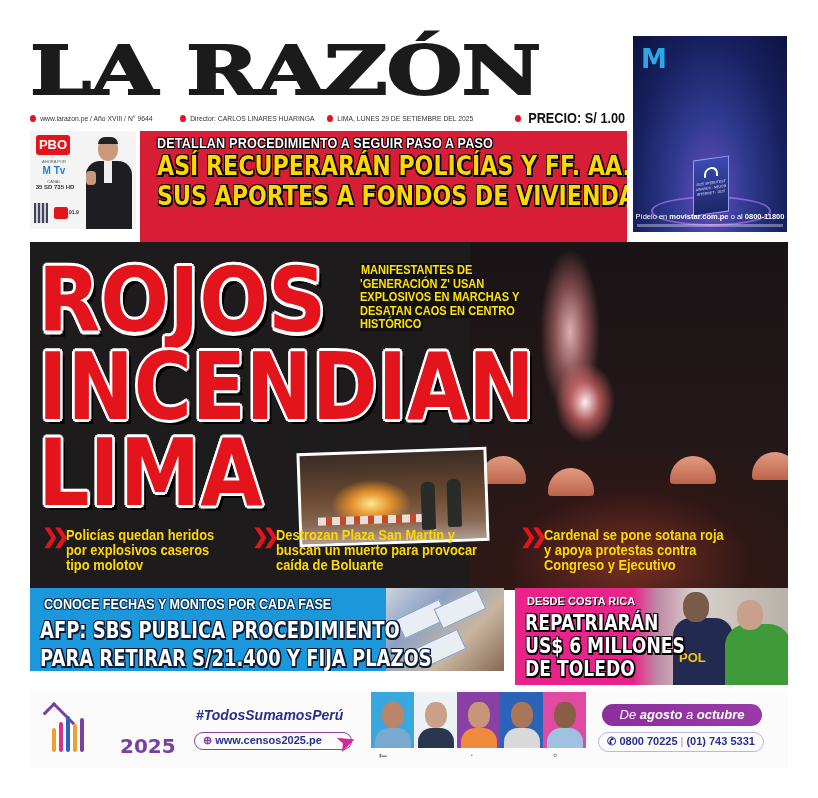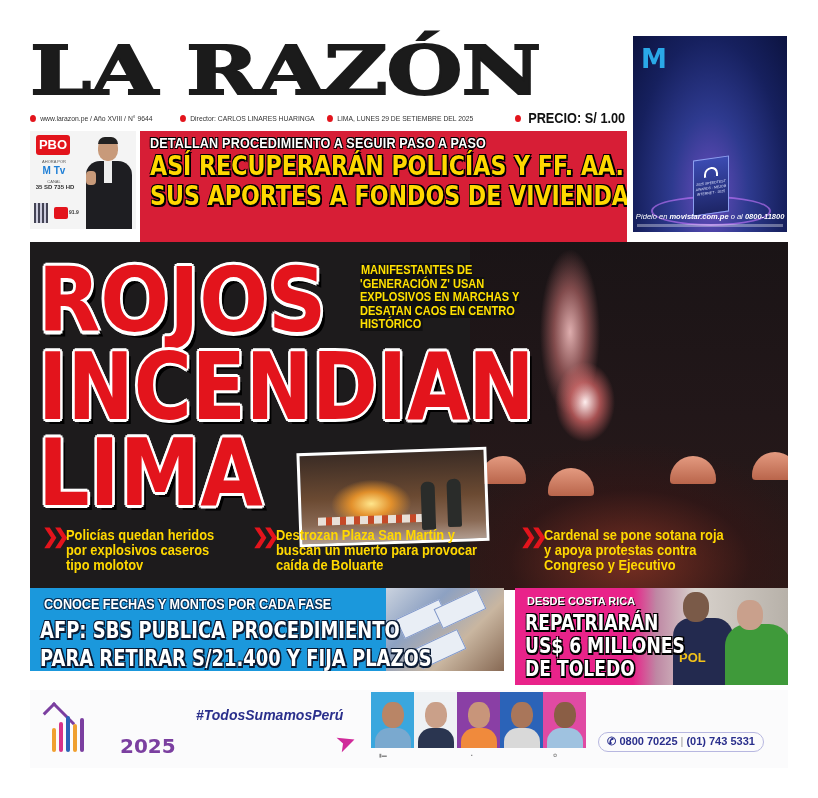--- a/index.html
+++ b/index.html
@@ -20,42 +20,42 @@
   .price { position: absolute; right: 0; top: 0; font-weight: bold; font-size: 15px; color: #111; transform: scaleX(0.85); transform-origin: right center; line-height: 20px; }
 
   
   .ad-movistar { position: absolute; left: 633px; top: 36px; width: 154px; height: 196px; background: radial-gradient(ellipse at 50% 80%, #6a4dbd 0%, #2e3a8f 35%, #16205e 70%, #0c1340 100%); overflow: hidden; color: #fff; text-align: center; }
   .ad-movistar .mlogo { position: absolute; left: 8px; top: 8px; font-size: 26px; font-weight: 900; color: #2aa9e8; font-family: "DejaVu Sans", sans-serif; }
   .ad-movistar .headline { position: absolute; left: 0; right: 0; top: 30px; font-weight: bold; font-size: 12.5px; line-height: 15px; padding: 0 8px; }
   .ad-movistar .trophy { position: absolute; left: 60px; top: 122px; width: 36px; height: 56px; background: linear-gradient(180deg, #3b4bb2, #1d2566); border: 1px solid #8b9ff0; transform: skewY(-8deg); }
   .ad-movistar .trophy .gauge { position: absolute; left: 10px; top: 8px; width: 14px; height: 10px; border: 2px solid #fff; border-bottom: none; border-radius: 10px 10px 0 0; }
   .ad-movistar .trophy .award-text { position: absolute; left: 0; right: 0; top: 22px; font-size: 3.5px; line-height: 5px; color: #dfe4ff; }
   .ad-movistar .ring { position: absolute; left: 18px; top: 160px; width: 120px; height: 30px; border: 2px solid rgba(200,120,255,0.6); border-radius: 50%; }
-  .ad-movistar .cta { position: absolute; left: 0; right: 0; top: 176px; font-size: 7.5px; color: #fff; white-space: nowrap; font-style: italic; }
+  .ad-movistar .cta { position: absolute; left: 0; right: 0; top: 176px; font-size: 7.5px; color: #fff; white-space: nowrap; }
   .ad-movistar .cta b { font-weight: bold; }
   .ad-movistar .fine { position: absolute; left: 4px; right: 4px; top: 188px; height: 3px; background: rgba(255,255,255,0.35); }
 
   
   .pbo-box { position: absolute; left: 30px; top: 131px; width: 106px; height: 98px; background: #f4f4f4; overflow: hidden; }
   .pbo-logo { position: absolute; left: 6px; top: 4px; width: 34px; height: 20px; background: #e3141c; color: #fff; font-weight: 900; font-size: 13px; line-height: 20px; text-align: center; border-radius: 3px; }
   .pbo-sub { position: absolute; left: 2px; top: 28px; width: 44px; text-align: center; font-size: 4px; color: #555; }
   .pbo-mtv { position: absolute; left: 2px; top: 34px; width: 44px; text-align: center; font-size: 10px; font-weight: bold; color: #1f7fd6; }
   .pbo-canal { position: absolute; left: 2px; top: 48px; width: 44px; text-align: center; font-size: 4px; color: #555; }
   .pbo-ch { position: absolute; left: 0; top: 53px; width: 50px; text-align: center; font-size: 6px; font-weight: bold; color: #333; white-space: nowrap; }
   .pbo-qr { position: absolute; left: 4px; top: 72px; width: 14px; height: 20px; background: repeating-linear-gradient(90deg, #445 0 2px, #ccd 2px 4px); }
   .pbo-radio { position: absolute; left: 24px; top: 76px; width: 14px; height: 12px; background: #e3141c; border-radius: 2px; }
   .pbo-freq { position: absolute; left: 39px; top: 78px; font-size: 5px; font-weight: bold; color: #333; }
   .pbo-person { position: absolute; left: 54px; top: 6px; width: 48px; height: 92px; }
   .pbo-person .head { position: absolute; left: 14px; top: 0; width: 20px; height: 24px; border-radius: 45%; background: #c89a7a; }
   .pbo-person .hair { position: absolute; left: 14px; top: 0; width: 20px; height: 7px; border-radius: 10px 10px 0 0; background: #222; }
   .pbo-person .suit { position: absolute; left: 2px; top: 24px; width: 46px; height: 68px; background: #1e1e22; border-radius: 14px 14px 0 0; }
   .pbo-person .shirt { position: absolute; left: 20px; top: 24px; width: 8px; height: 22px; background: #eee; }
   .pbo-person .thumb { position: absolute; left: 2px; top: 34px; width: 10px; height: 14px; background: #c89a7a; border-radius: 4px; }
 
-  .promo-red { position: absolute; left: 140px; top: 131px; width: 487px; height: 120px; background: #d71e36; padding: 4px 10px; overflow: hidden; }
+  .promo-red { position: absolute; left: 140px; top: 131px; width: 487px; height: 120px; background: #d71e36; padding: 4px 17px; overflow: hidden; }
   .promo-kicker { font-weight: 900; font-size: 14px; color: #fff; white-space: nowrap; transform: scaleX(0.9); transform-origin: left center; letter-spacing: 0.2px; text-shadow: 1px 1px 0 #000, -1px 1px 0 #000, 1px -1px 0 #000, -1px -1px 0 #000; }
   .promo-head { font-family: "DejaVu Sans", sans-serif; font-weight: bold; font-size: 27px; line-height: 30px; color: #ffd800; white-space: nowrap; transform: scaleX(0.82); transform-origin: left center; text-shadow: 2px 2px 0 #000, -1px 2px 0 #000, 2px -1px 0 #000, -1px -1px 0 #000; }
 
   
   .hero { position: absolute; left: 30px; top: 242px; width: 758px; height: 348px; background: #1d1b1c; overflow: hidden; }
   .hero-photo { position: absolute; left: 440px; top: 0; width: 318px; height: 348px; background:
       radial-gradient(ellipse 40px 110px at 100px 90px, rgba(255,200,200,0.85) 0%, rgba(230,130,130,0.5) 40%, rgba(0,0,0,0) 75%),
       radial-gradient(ellipse 30px 40px at 115px 160px, rgba(255,240,240,1) 0%, rgba(255,120,120,0.6) 50%, rgba(0,0,0,0) 100%),
       radial-gradient(ellipse 200px 120px at 160px 320px, rgba(170,60,40,0.6) 0%, rgba(60,20,20,0.4) 60%, rgba(0,0,0,0) 100%),
       linear-gradient(180deg, #1a1416 0%, #221719 50%, #2a1a18 100%); }
@@ -260,20 +260,21 @@
     <div class="censos-bars">
       <i style="left:0;height:24px;background:#f0a030;"></i>
       <i style="left:7px;height:30px;background:#d6338a;"></i>
       <i style="left:14px;height:36px;background:#2b63b8;"></i>
       <i style="left:21px;height:28px;background:#f0a030;"></i>
       <i style="left:28px;height:34px;background:#7b3fa0;"></i>
     </div>
     <div class="censos-year">2025</div>
   </div>
   <div class="censos-hashtag">#TodosSumamosPerú</div>
+  <div class="censos-url"><span class="globe">⊕</span><span>www.censos2025.pe</span></div>
   <div class="censos-cursor">➤</div>
   <div class="faces">
     <div class="face-tile" style="background:#3aa7de;">
         <div class="b" style="background:#7aa9cf;"></div>
         <div class="f"></div>
       </div>
     <div class="face-tile" style="background:#eef1f4;">
         <div class="b" style="background:#2a3550;"></div>
         <div class="f" style="background:#caa089;"></div>
       </div>
@@ -288,14 +289,15 @@
     <div class="face-tile" style="background:#e04aa3;">
         <div class="b" style="background:#9fc2e0;"></div>
         <div class="f" style="background:#8a5e45;"></div>
       </div>
   </div>
   <div class="gov-logos">
     <span style="left:8px;">▮▬</span>
     <span style="left:100px;">▪</span>
     <span style="left:182px;">✿</span>
   </div>
+  <div class="censos-dates"><span>De </span><b>agosto</b><span> a </span><b>octubre</b></div>
   <div class="censos-phones"><span>✆ </span><span>0800 70225</span><span class="sep">|</span><span>(01) 743 5331</span></div>
 </div>
 
 </body></html>

